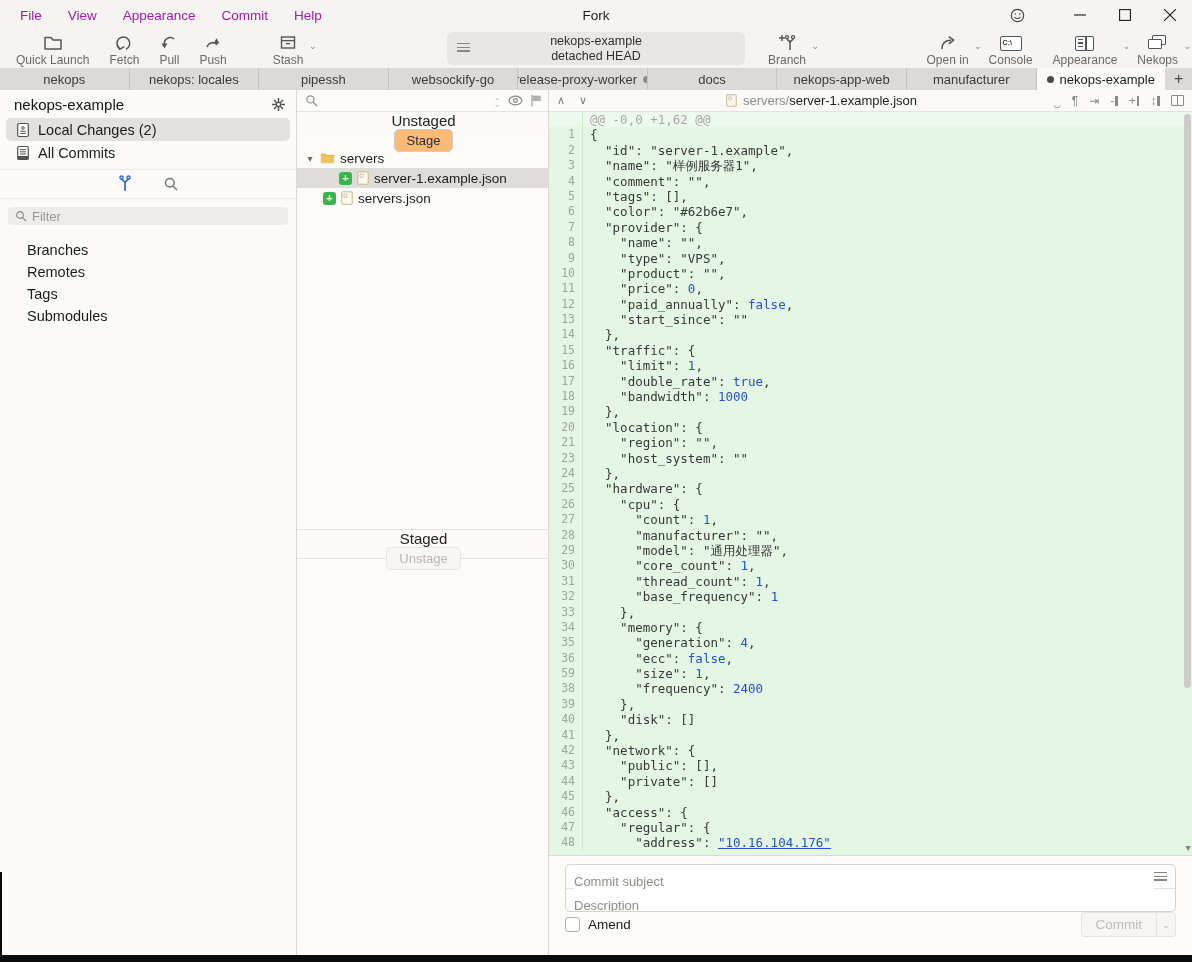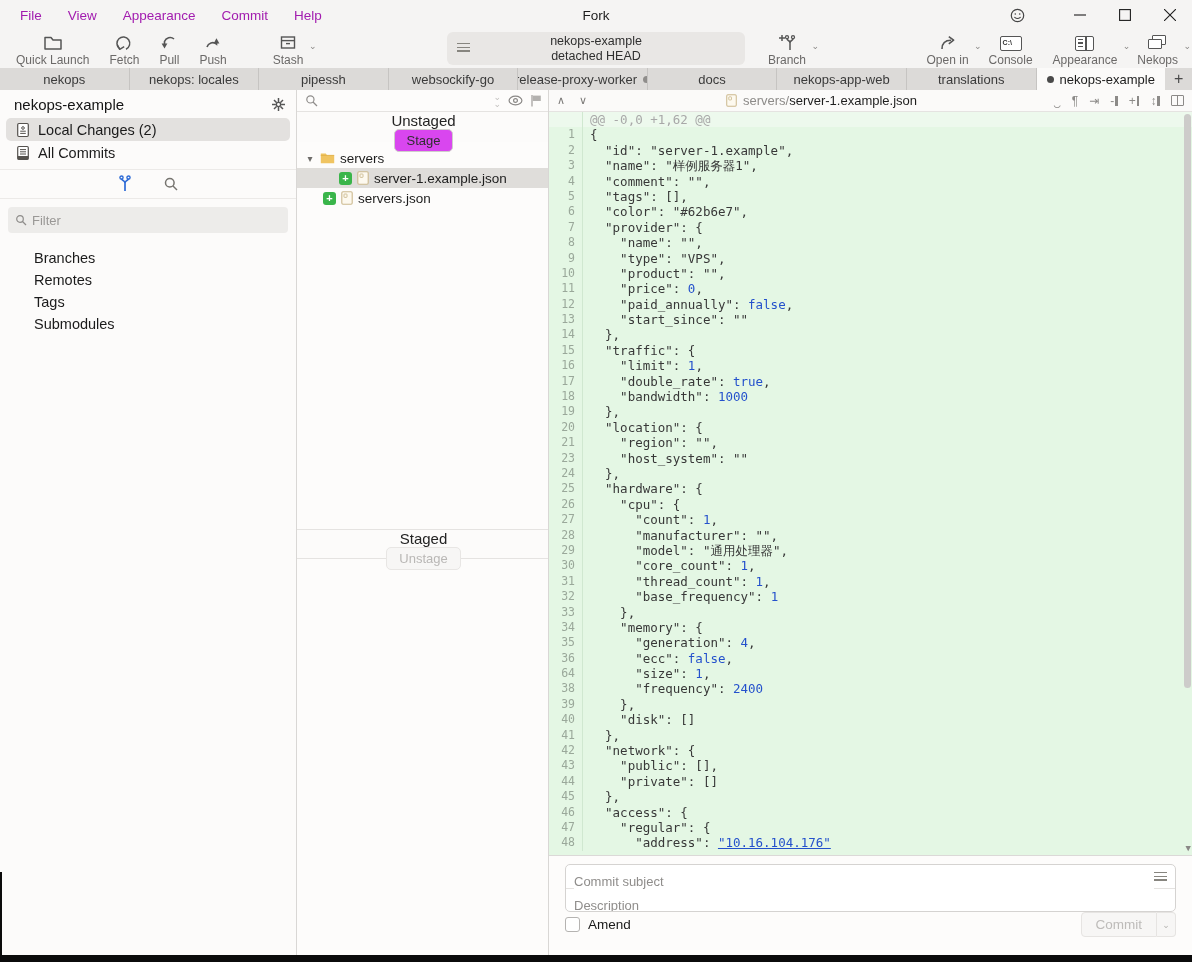--- a/index.html
+++ b/index.html
@@ -51,31 +51,31 @@
   .middle  { width:252px; background:#fdfcfb; border-right:1px solid #d9d7d5; display:flex; flex-direction:column; }
   .rightp  { flex:1; background:#fdfcfb; display:flex; flex-direction:column; position:relative; }
   
   .side-header { height:28px; display:flex; align-items:center; padding:0 10px 0 14px; font-size:15px; color:#141414; }
   .side-header .sp { flex:1; }
   .side-item { margin:0 6px; height:23px; display:flex; align-items:center; gap:8px; padding-left:10px; border-radius:5px; font-size:14.5px; color:#1b1b1b; }
   .side-item.selected { background:#e3e1df; }
   .side-tools { height:30px; margin-top:5px; border-top:1px solid #eceae8; border-bottom:1px solid #eceae8;
     display:flex; align-items:center; justify-content:center; gap:30px; }
   .filter-wrap { margin:8px 8px 6px 8px; }
-  .filter-box { height:26px; background:#edecea; border-radius:4px; display:flex; align-items:center; gap:5px; padding:0 7px; }
+  .filter-box { height:18px; background:#edecea; border-radius:4px; display:flex; align-items:center; gap:5px; padding:0 7px; }
   .filter-box input { border:none; outline:none; background:transparent; font-size:13px; width:100%; font-family:inherit; color:#333; }
   .filter-box input::placeholder { color:#9a9896; }
   .side-nav { margin-top:14px; }
-  .side-nav div { height:22px; line-height:22px; padding-left:34px; font-size:14.5px; color:#1b1b1b; }
+  .side-nav div { height:22px; line-height:22px; padding-left:27px; font-size:14.5px; color:#1b1b1b; }
   
   .search-row { height:22px; border-bottom:1px solid #e5e3e1; display:flex; align-items:center; padding:0 6px 0 8px; gap:7px; background:#fdfcfb; }
   .search-row .sp { flex:1; }
   .sec-header { height:30px; display:flex; align-items:center; justify-content:space-between; padding:0 8px 0 10px; font-size:15px; color:#232323; background:#fcfbfa;flex-direction:column; }
   .sec-header.staged { border-top:1px solid #e5e3e1; border-bottom:1px solid #e5e3e1; }
-  .btn { font-size:13px; color:#2f2f2f; background:#d946ef; border:1px solid #cfcdcb; border-radius:5px; padding:3px 12px; }
+  .btn { font-size:13px; color:#2f2f2f; background:#fdba74; border:1px solid #cfcdcb; border-radius:5px; padding:3px 12px; }
   .btn.disabled { color:#b9b7b5; background:#f7f6f5; border-color:#e8e6e4; }
   .tree { height:387px; padding-top:6px; }
   .trow { height:20px; display:flex; align-items:center; font-size:13.5px; color:#1d1d1d; gap:5px; }
   .trow.selected { background:#dfddda; }
   .badge { width:13px; height:13px; border-radius:3px; background:#3ab54a; color:#fff; font-size:11px; font-weight:bold;
     display:flex; align-items:center; justify-content:center; line-height:1; flex:0 0 auto; }
   .caret { width:10px; text-align:center; color:#6e6c6a; font-size:10px; }
   
   .diff-header { height:22px; border-bottom:1px solid #e5e3e1; display:flex; align-items:center; padding:0 8px; background:#fbfaf9; font-size:13px; }
   .dh-nav { display:flex; gap:14px; color:#7a7876; font-size:11px; width:52px; }
@@ -281,21 +281,21 @@
         <span>release-proxy-worker</span>
         <span class="dot"></span>
       </div>
       <div class="tab">
         <span>docs</span>
       </div>
       <div class="tab">
         <span>nekops-app-web</span>
       </div>
       <div class="tab">
-        <span>translations</span>
+        <span>manufacturer</span>
       </div>
       <div class="tab active">
         <span class="dot"></span>
         <span>nekops-example</span>
       </div>
       <div class="tab-plus">+</div>
   </div>
 
   <div class="content">
 
@@ -495,21 +495,21 @@
             <div class="drow"><span class="ln">27</span><span class="code">      "count": <span class="v">1</span>,</span></div>
             <div class="drow"><span class="ln">28</span><span class="code">      "manufacturer": "",</span></div>
             <div class="drow"><span class="ln">29</span><span class="code">      "model": "通用处理器",</span></div>
             <div class="drow"><span class="ln">30</span><span class="code">      "core_count": <span class="v">1</span>,</span></div>
             <div class="drow"><span class="ln">31</span><span class="code">      "thread_count": <span class="v">1</span>,</span></div>
             <div class="drow"><span class="ln">32</span><span class="code">      "base_frequency": <span class="v">1</span></span></div>
             <div class="drow"><span class="ln">33</span><span class="code">    },</span></div>
             <div class="drow"><span class="ln">34</span><span class="code">    "memory": {</span></div>
             <div class="drow"><span class="ln">35</span><span class="code">      "generation": <span class="v">4</span>,</span></div>
             <div class="drow"><span class="ln">36</span><span class="code">      "ecc": <span class="v">false</span>,</span></div>
-            <div class="drow"><span class="ln">64</span><span class="code">      "size": <span class="v">1</span>,</span></div>
+            <div class="drow"><span class="ln">59</span><span class="code">      "size": <span class="v">1</span>,</span></div>
             <div class="drow"><span class="ln">38</span><span class="code">      "frequency": <span class="v">2400</span></span></div>
             <div class="drow"><span class="ln">39</span><span class="code">    },</span></div>
             <div class="drow"><span class="ln">40</span><span class="code">    "disk": []</span></div>
             <div class="drow"><span class="ln">41</span><span class="code">  },</span></div>
             <div class="drow"><span class="ln">42</span><span class="code">  "network": {</span></div>
             <div class="drow"><span class="ln">43</span><span class="code">    "public": [],</span></div>
             <div class="drow"><span class="ln">44</span><span class="code">    "private": []</span></div>
             <div class="drow"><span class="ln">45</span><span class="code">  },</span></div>
             <div class="drow"><span class="ln">46</span><span class="code">  "access": {</span></div>
             <div class="drow"><span class="ln">47</span><span class="code">    "regular": {</span></div>

